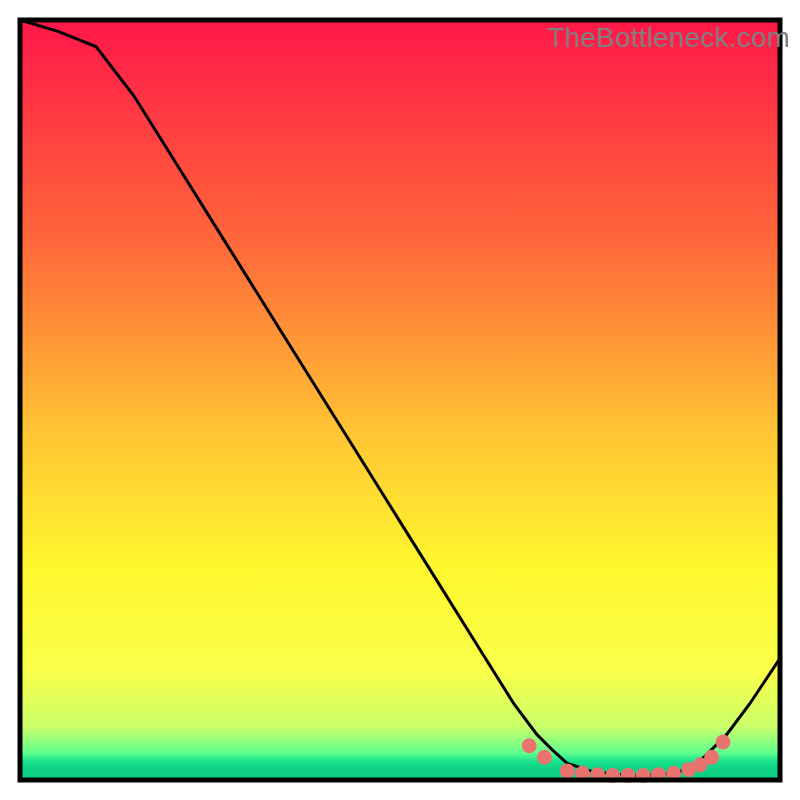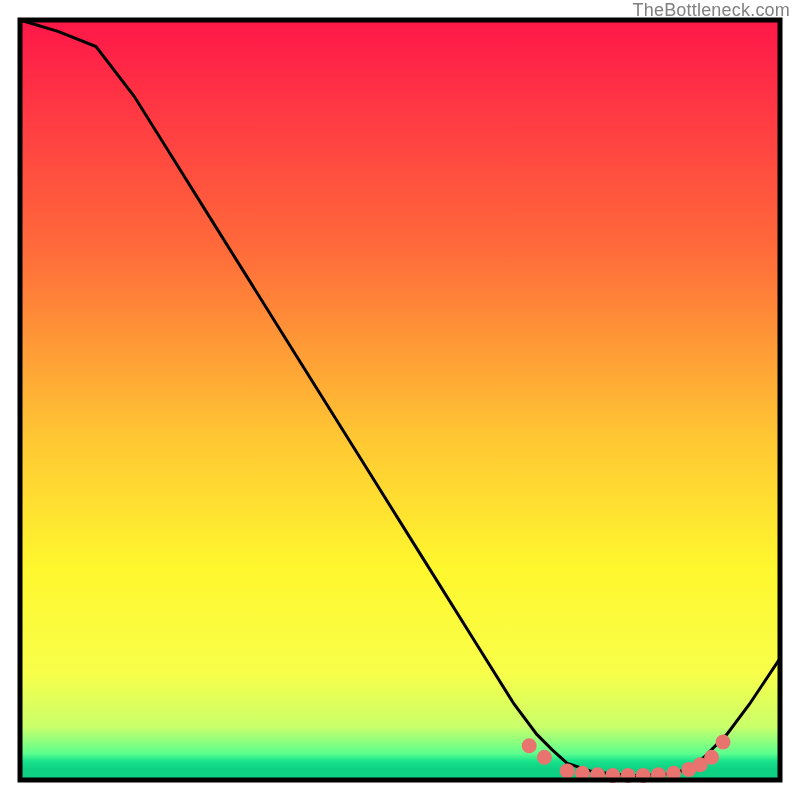--- a/index.html
+++ b/index.html
@@ -11,24 +11,24 @@
     background: #fff;
     font-family: Arial, Helvetica, sans-serif;
   }
   #chart-wrap {
     position: relative;
     width: 800px;
     height: 800px;
   }
   #branding {
     position: absolute;
-    top: 0;
+    top: 22px;
     right: 10px;
     color: #808080;
-    font-size: 18px;
+    font-size: 28px;
     font-weight: 400;
     letter-spacing: 0.2px;
     z-index: 10;
   }
   svg {
     display: block;
   }
 </style>
 </head>
 <body>

